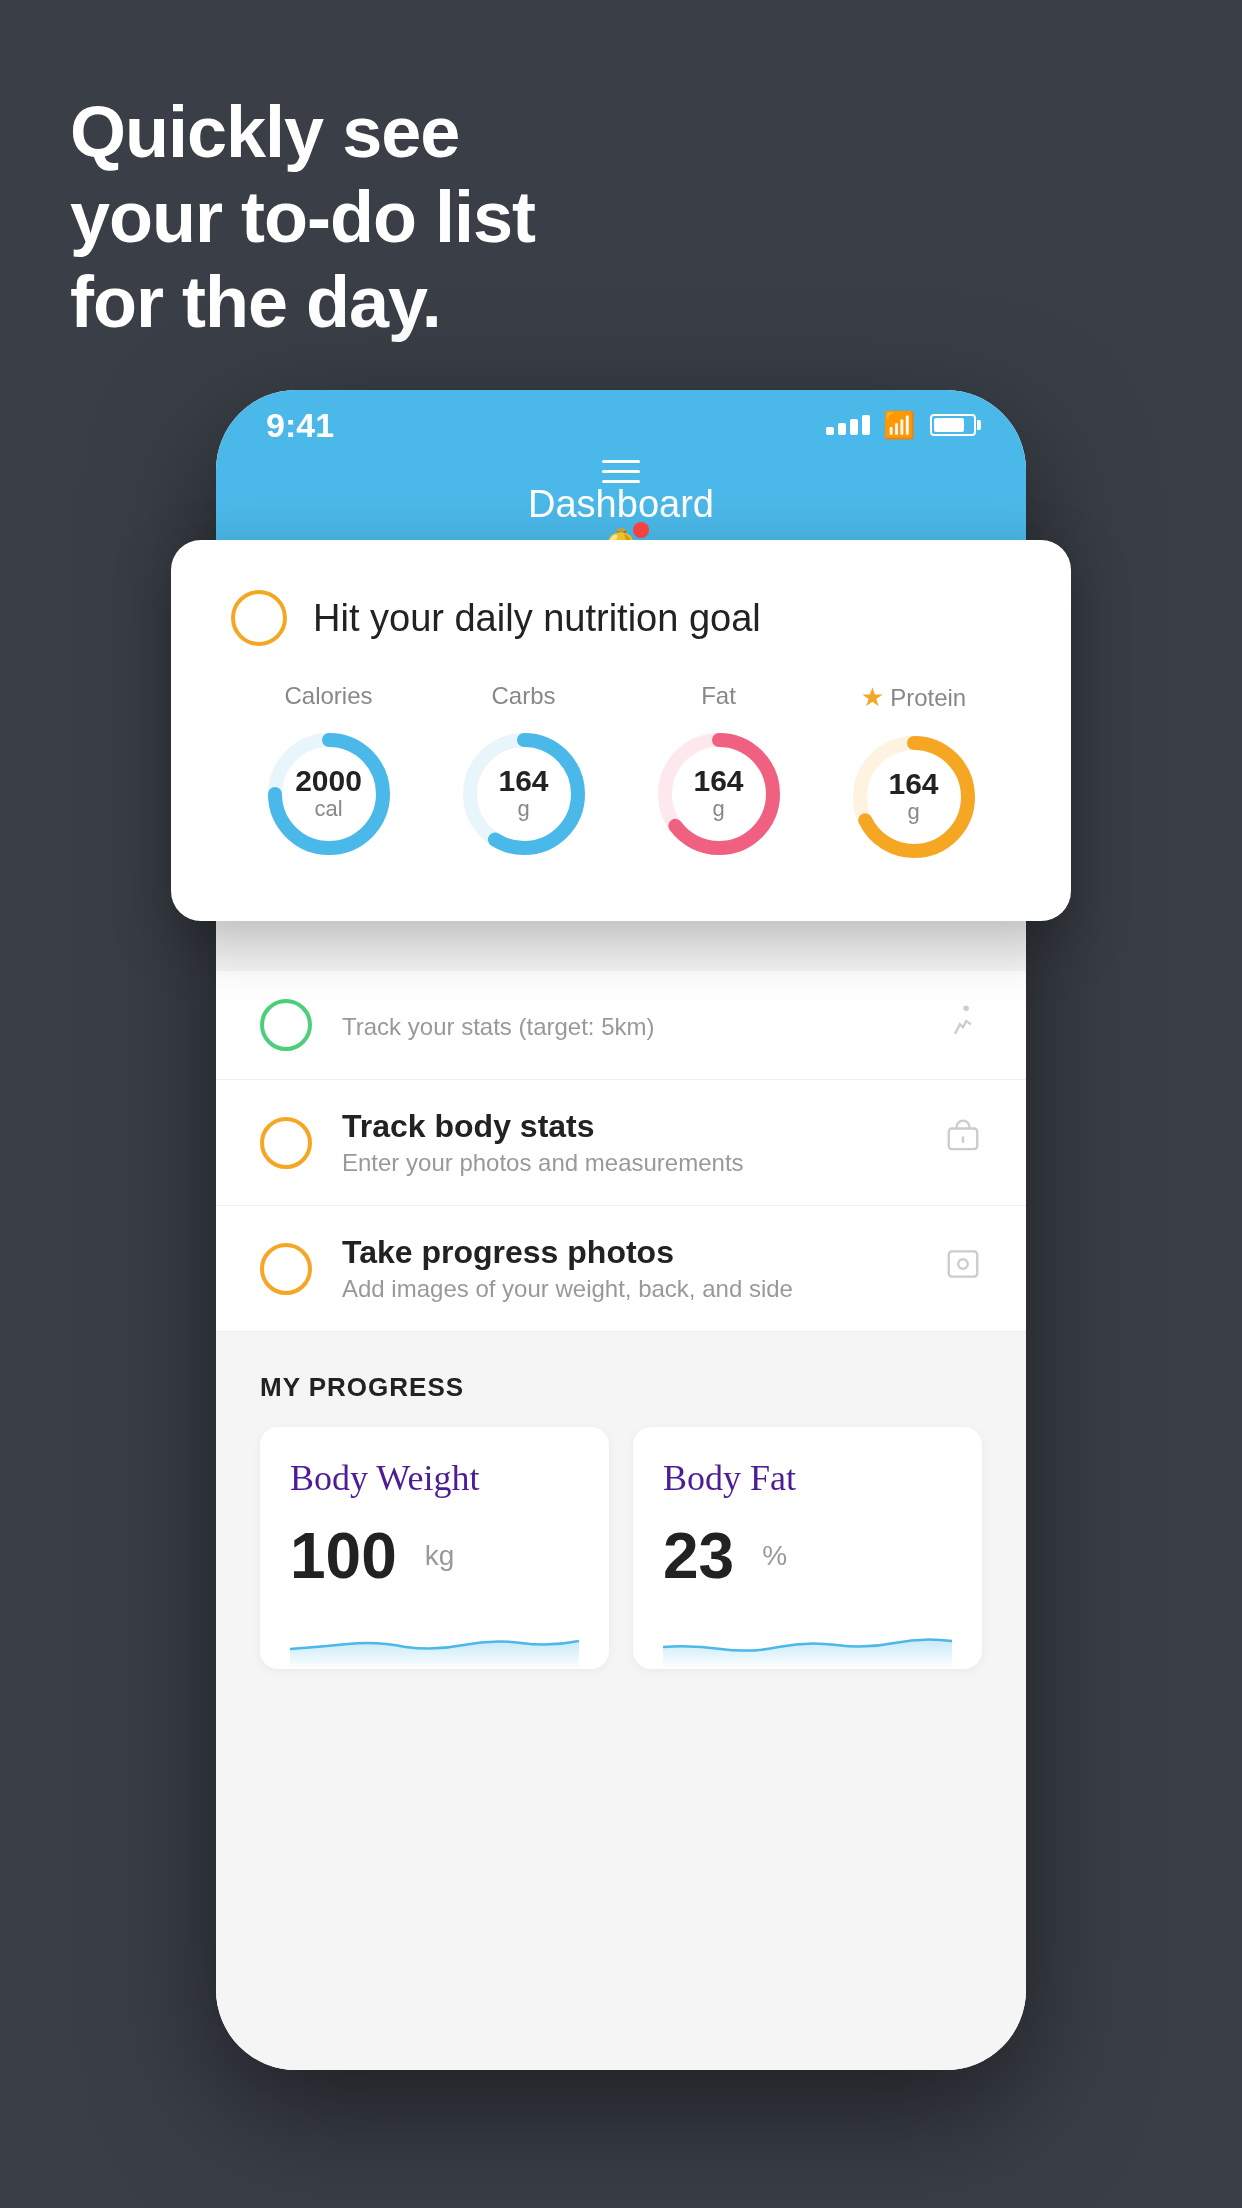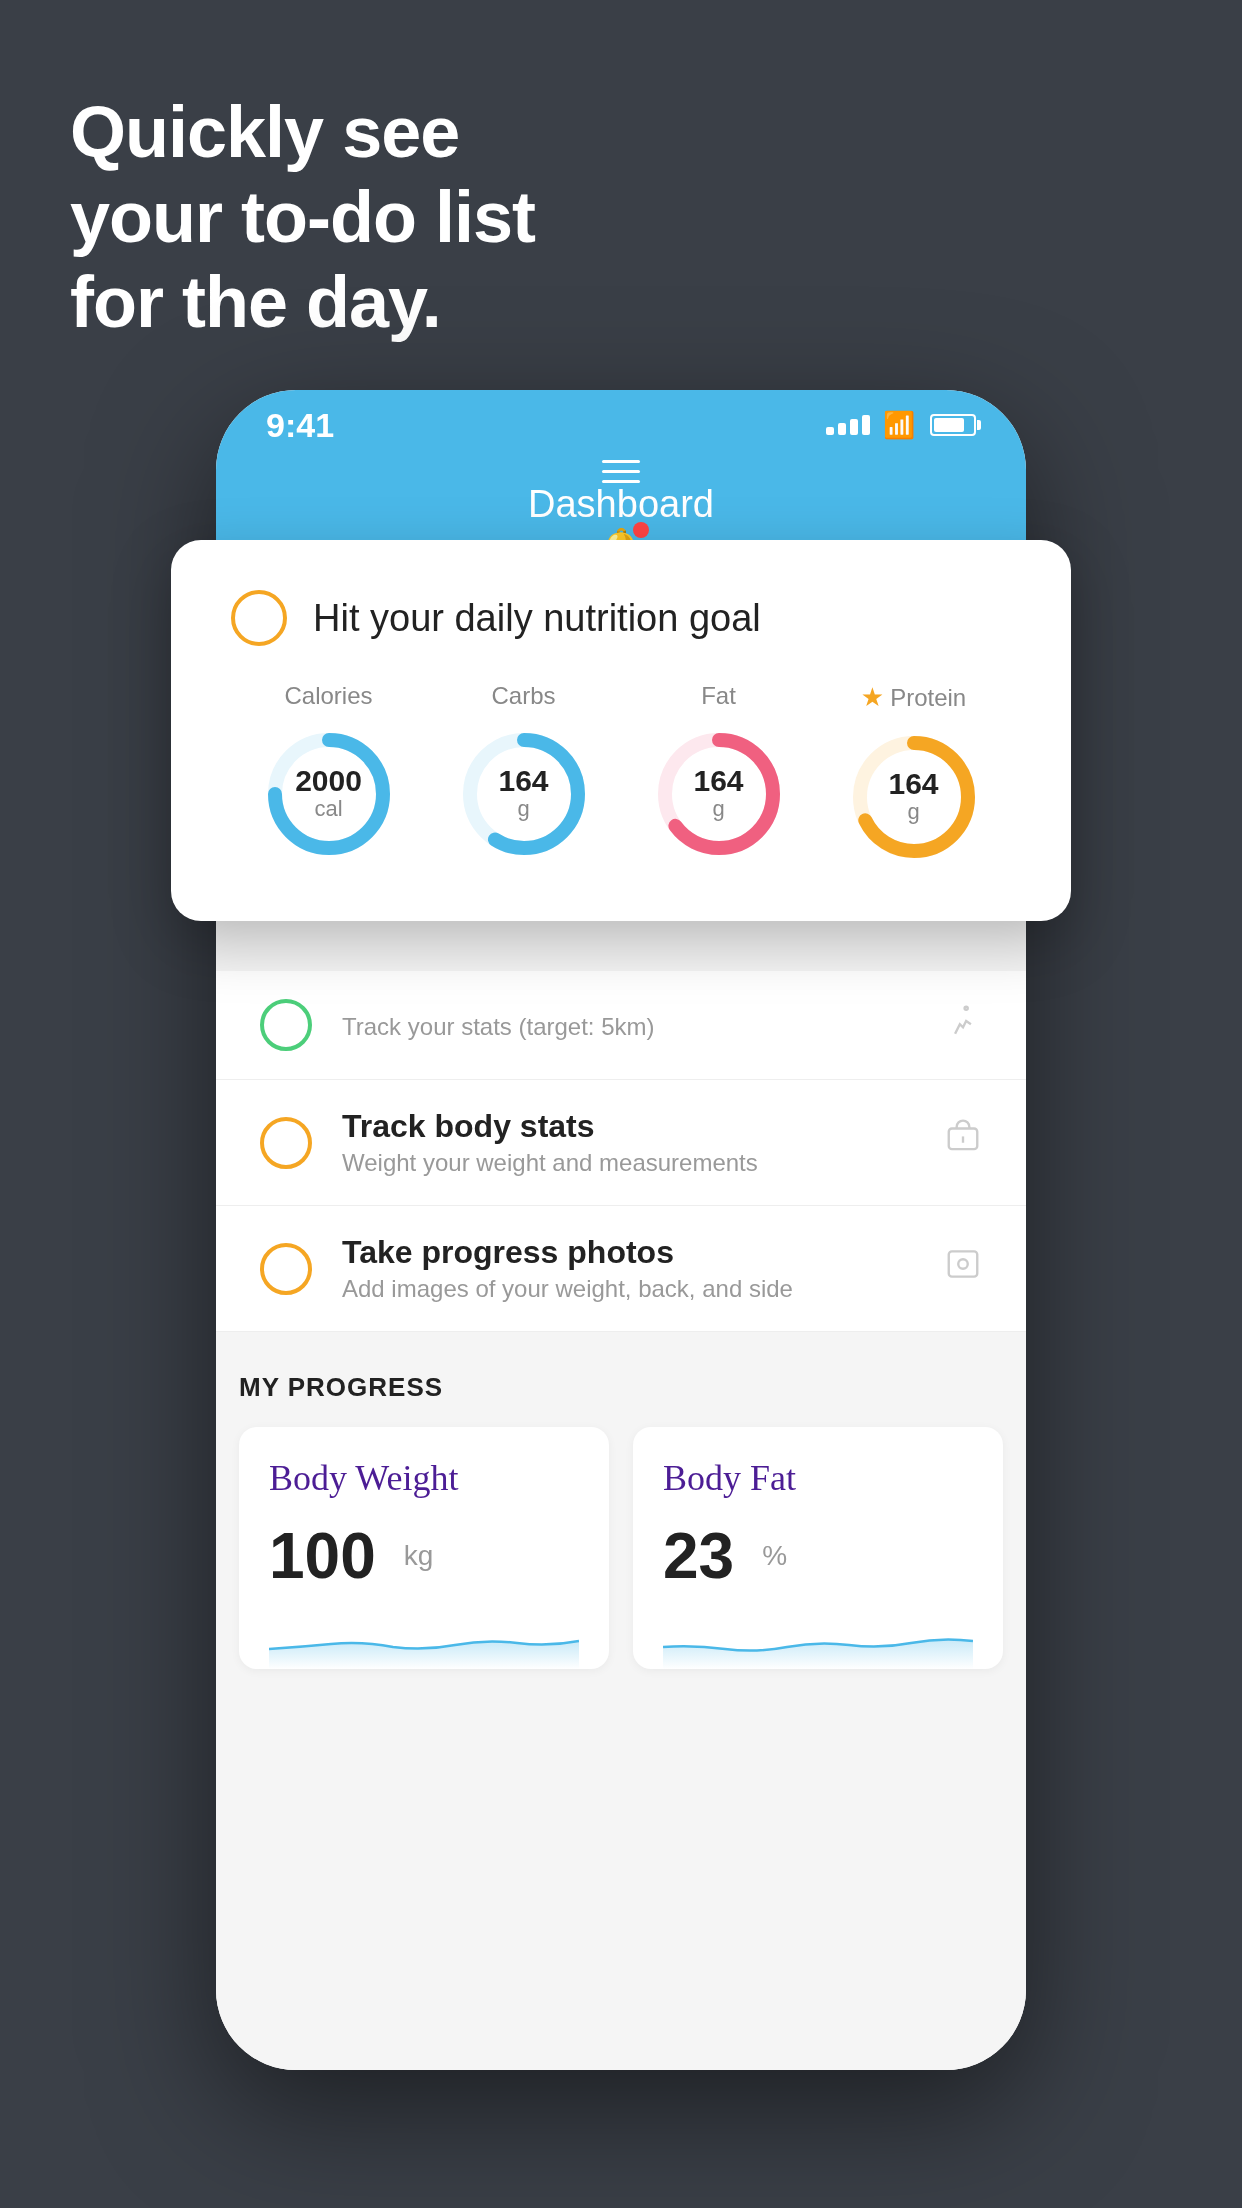--- a/index.html
+++ b/index.html
@@ -313,21 +313,21 @@
       margin-top: 4px;
     }
 
     .todo-icon {
       font-size: 38px;
       color: #ccc;
     }
 
     
     .progress-section {
-      padding: 40px 23px 20px;
+      padding: 40px 44px 20px;
       background: #f5f5f5;
     }
 
     .progress-title {
       font-size: 26px;
       font-weight: 800;
       color: #222;
       letter-spacing: 1px;
       margin-bottom: 24px;
     }
@@ -441,21 +441,21 @@
               <path d="M13 4a1 1 0 1 0 2 0 1 1 0 0 0-2 0"></path>
               <path d="M7 20l3-6 2 2 2-4 3 2"></path>
             </svg>
           </div>
         </div>
 
         <div class="todo-item">
           <div class="todo-circle yellow"></div>
           <div class="todo-text">
             <div class="todo-item-title">Track body stats</div>
-            <div class="todo-item-subtitle">Weight your weight and measurements</div>
+            <div class="todo-item-subtitle">Enter your photos and measurements</div>
           </div>
           <div class="todo-icon">
             <svg width="38" height="38" viewBox="0 0 24 24" fill="none" stroke="#ccc" stroke-width="1.5">
               <rect x="3" y="6" width="18" height="13" rx="2"></rect>
               <path d="M8 6V5a4 4 0 0 1 8 0v1"></path>
               <line x1="12" y1="11" x2="12" y2="15"></line>
             </svg>
           </div>
         </div>
 

